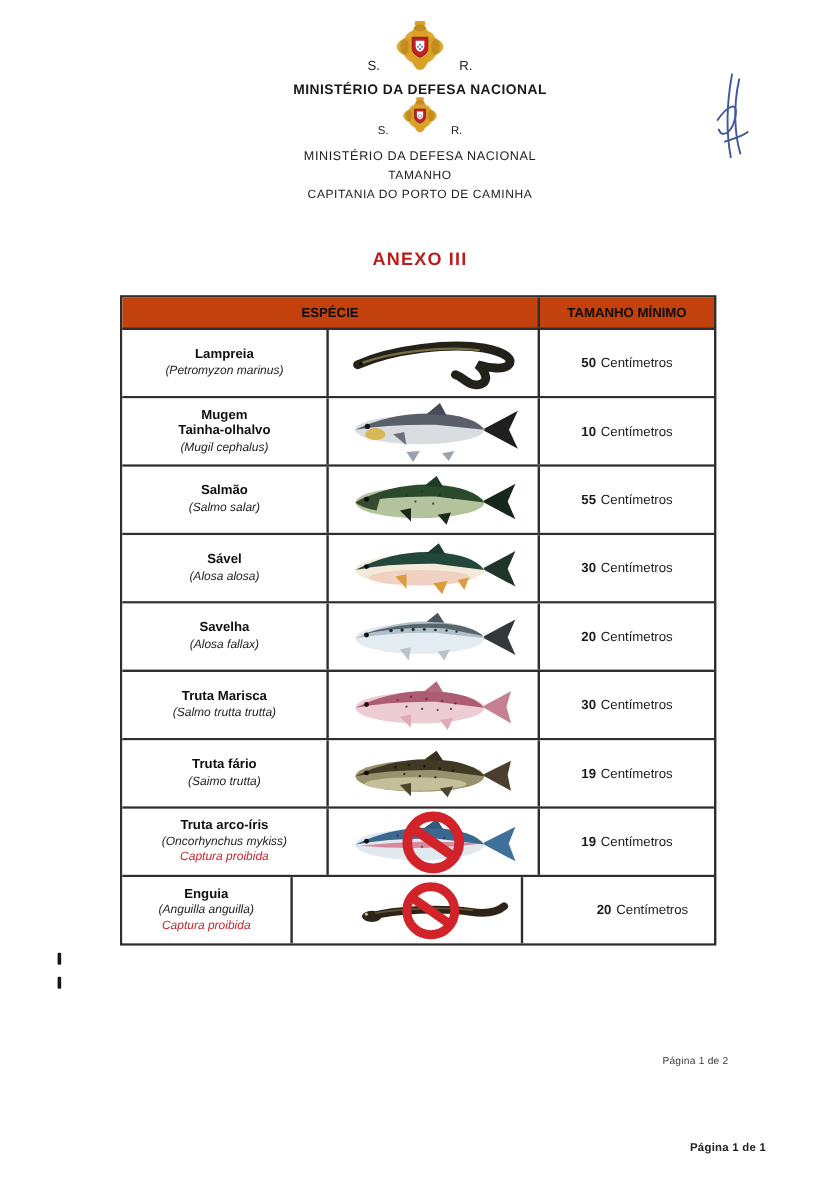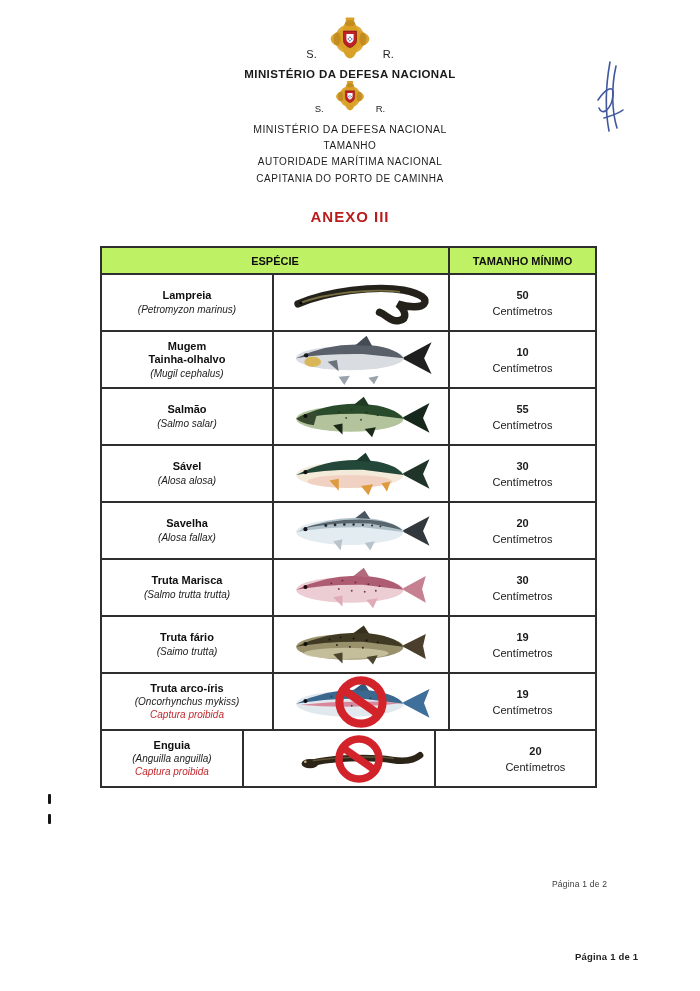--- a/index.html
+++ b/index.html
@@ -19,31 +19,31 @@
 
   
   .sig{position:absolute;left:590px;top:58px;}
 
   
   .anexo-title{position:absolute;top:208px;left:0;right:0;text-align:center;
                font-size:15px;font-weight:700;letter-spacing:1px;color:#b91c1c;}
 
   
   .fish-table{position:absolute;left:100px;top:246px;width:493px;border:2px solid #2e2e2e;}
-  .thead{display:flex;background:#bef264;border-bottom:2px solid #2e2e2e;}
+  .thead{display:flex;background:#c2410c;border-bottom:2px solid #2e2e2e;}
   .th{font-size:11px;font-weight:700;color:#0d0d0d;text-align:center;padding:7px 0 6px;}
   .th-especie{width:346px;border-right:2px solid #2e2e2e;}
   .th-tamanho{width:145px;}
   .trow{display:flex;height:55px;border-bottom:2px solid #2e2e2e;background:#fff;}
   .trow:last-child{border-bottom:none;gap:40px;}
   .cell{display:flex;flex-direction:column;justify-content:center;align-items:center;}
   .cell-name{width:170px;border-right:2px solid #2e2e2e;text-align:center;}
   .cell-img {width:174px;border-right:2px solid #2e2e2e;position:relative;
              display:flex;align-items:center;justify-content:center;}
-  .cell-size{width:145px;flex-direction:column;gap:4px;font-size:11px;color:#1a1a1a;}
+  .cell-size{width:145px;flex-direction:row;gap:4px;font-size:11px;color:#1a1a1a;}
   .species-name{font-size:11px;font-weight:700;color:#0f0f0f;line-height:13.5px;}
   .species-name:empty{display:none;}
   .species-sci{font-size:10px;font-style:italic;color:#222;line-height:13px;}
   .species-note{font-size:10px;font-style:italic;color:#c1272d;line-height:13px;}
   .species-note:empty{display:none;}
   .size-num{font-weight:700;}
   .ban{position:absolute;left:50%;top:50%;transform:translate(-50%,-50%);}
 
   
   .footer-scan{position:absolute;left:552px;top:879px;font-size:8.5px;color:#3a3a3a;letter-spacing:.2px;}
@@ -124,21 +124,20 @@
               <circle cx="27.6" cy="32" r="1"></circle>
             <circle cx="32.4" cy="32" r="1"></circle>
               <circle cx="30" cy="34.5" r="1"></circle>
           </g>
         </svg>
       </span>
       <span class="initial">R.</span>
     </div>
     <div class="lh-line first">MINISTÉRIO DA DEFESA NACIONAL</div>
     <div class="lh-line">TAMANHO</div>
-    <div class="lh-line">AUTORIDADE MARÍTIMA NACIONAL</div>
     <div class="lh-line">CAPITANIA DO PORTO DE CAMINHA</div>
   </div>
 
   <div class="anexo-title">ANEXO III</div>
 
   <div class="fish-table">
     <div class="thead">
       <div class="th th-especie">ESPÉCIE</div>
       <div class="th th-tamanho">TAMANHO MÍNIMO</div>
     </div>

